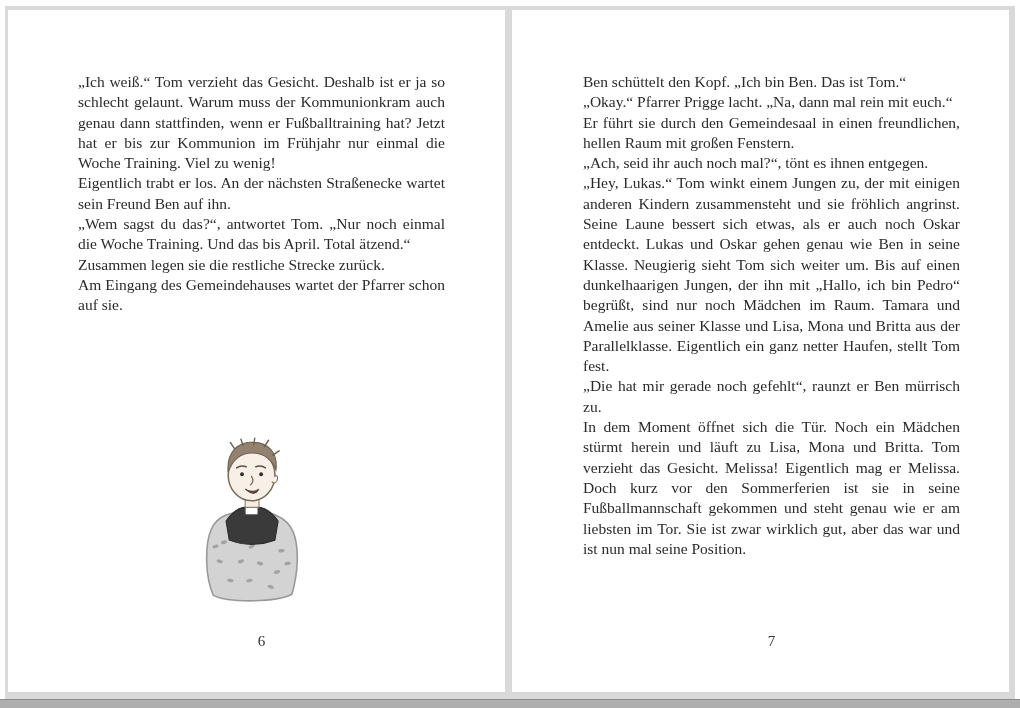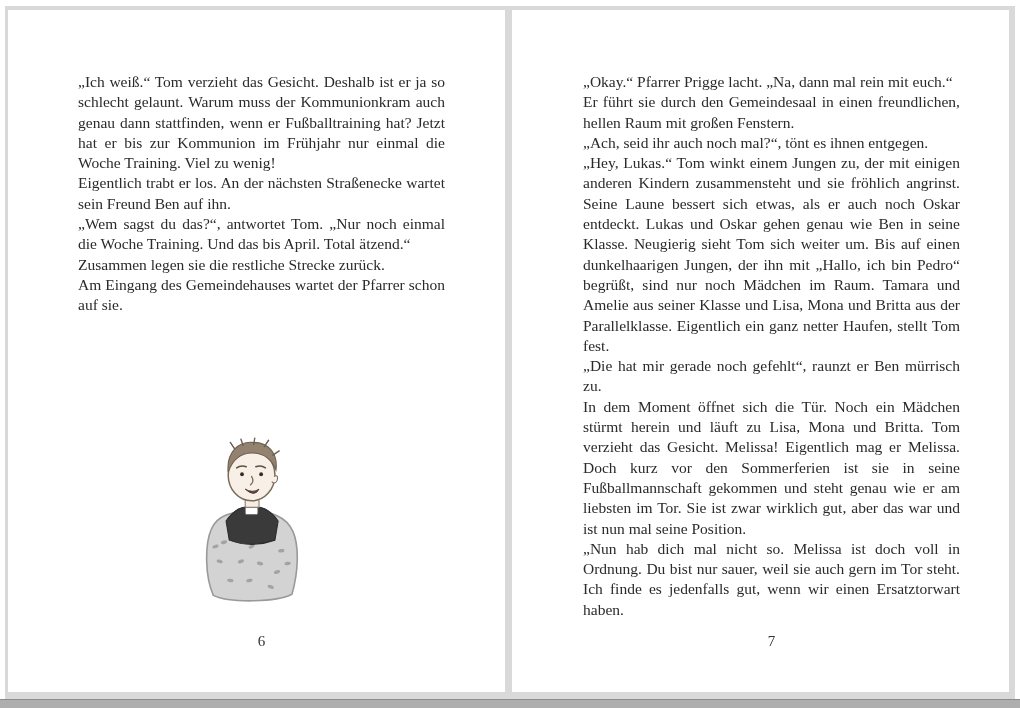--- a/index.html
+++ b/index.html
@@ -127,27 +127,27 @@
       <path d="M66,38 q3,5 -1,8" stroke="#7a6a5a" stroke-width="1.2" fill="none" stroke-linecap="round"></path>
 
       <path d="M60,50 q7,4 13,0 q-4,8 -13,0 Z" fill="#5b463e" stroke="#4a3830" stroke-width="0.8"></path>
     </svg>
 
     <div class="page-number">6</div>
   </div>
 
   <div class="page right">
     <div class="text-block">
+        <p class="para" lang="de">Ben schüttelt den Kopf. „Ich bin Ben. Das ist Tom.“</p>
         <p class="para" lang="de">„Okay.“ Pfarrer Prigge lacht. „Na, dann mal rein mit euch.“</p>
         <p class="para" lang="de">Er führt sie durch den Gemeindesaal in einen freundlichen, hellen Raum mit großen Fenstern.</p>
         <p class="para" lang="de">„Ach, seid ihr auch noch mal?“, tönt es ihnen entgegen.</p>
         <p class="para" lang="de">„Hey, Lukas.“ Tom winkt einem Jungen zu, der mit einigen anderen Kindern zusammensteht und sie fröhlich angrinst. Seine Laune bessert sich etwas, als er auch noch Oskar entdeckt. Lukas und Oskar gehen genau wie Ben in seine Klasse. Neugierig sieht Tom sich weiter um. Bis auf einen dunkelhaarigen Jungen, der ihn mit „Hallo, ich bin Pedro“ begrüßt, sind nur noch Mädchen im Raum. Tamara und Amelie aus seiner Klasse und Lisa, Mona und Britta aus der Parallelklasse. Eigentlich ein ganz netter Haufen, stellt Tom fest.</p>
         <p class="para" lang="de">„Die hat mir gerade noch gefehlt“, raunzt er Ben mürrisch zu.</p>
         <p class="para" lang="de">In dem Moment öffnet sich die Tür. Noch ein Mädchen stürmt herein und läuft zu Lisa, Mona und Britta. Tom verzieht das Gesicht. Melissa! Eigentlich mag er Melissa. Doch kurz vor den Sommerferien ist sie in seine Fußballmannschaft gekommen und steht genau wie er am liebsten im Tor. Sie ist zwar wirklich gut, aber das war und ist nun mal seine Position.</p>
-        <p class="para" lang="de">„Nun hab dich mal nicht so. Melissa ist doch voll in Ordnung. Du bist nur sauer, weil sie auch gern im Tor steht. Ich finde es jedenfalls gut, wenn wir einen Ersatztorwart haben.</p>
       </div>
 
     <div class="page-number">7</div>
   </div>
 
 </div>
 
 <div class="bottom-bar"></div>
 
 </body></html>

